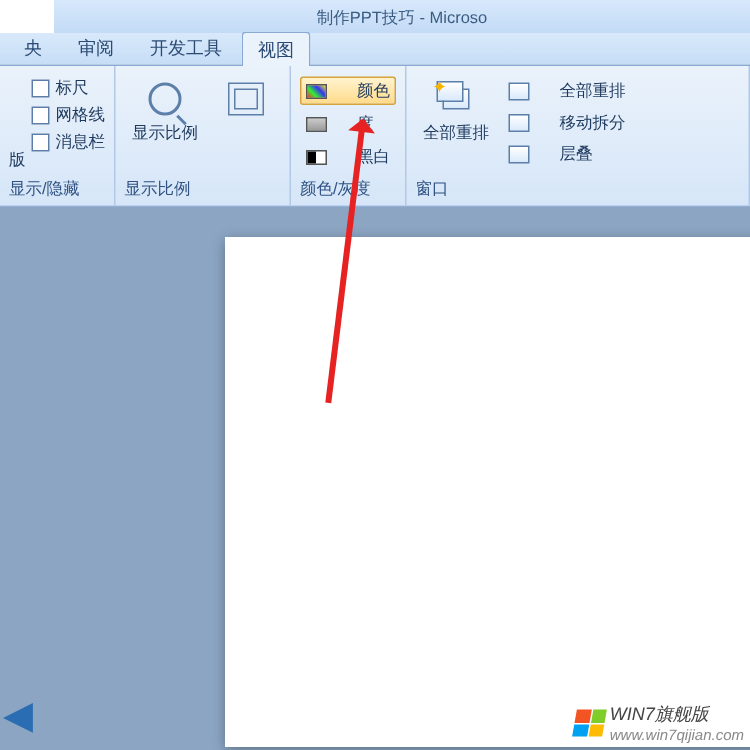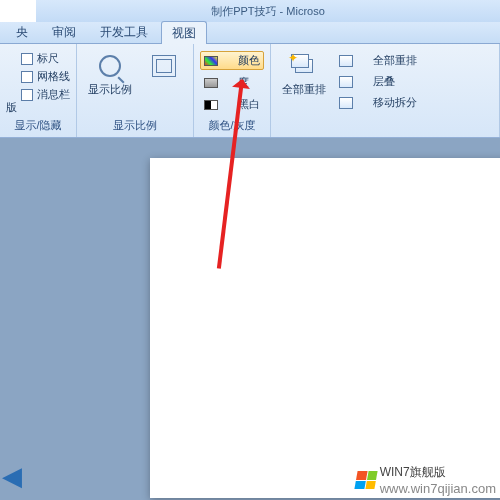--- a/index.html
+++ b/index.html
@@ -6,21 +6,21 @@
   body { width: 500px; height: 500px; background: #fff; overflow: hidden; position: relative; }
   
   .titlebar { height: 22px; background: linear-gradient(#d7e8fb, #c3dbf6); display: flex; align-items: center; justify-content: center; font-size: 11px; color: #3b5c82; margin-left: 36px; }
   
   .tabs { height: 22px; background: linear-gradient(#d9e9fb, #c6ddf6); display: flex; align-items: flex-end; padding-left: 5px; gap: 2px; border-bottom: 1px solid #8aa9d3; }
   .tab { padding: 3px 10px 2px; font-size: 12px; color: #2a4a74; cursor: pointer; border: 1px solid transparent; border-bottom: none; border-radius: 3px 3px 0 0; }
   .tab.active { background: #eaf2fb; border-color: #8aa9d3; position: relative; top: 1px; }
   
   .ribbon { height: 94px; background: linear-gradient(#eaf2fb, #d6e6f8); display: flex; border-bottom: 1px solid #94b0d7; }
   .group { border-right: 1px solid #b1c9e6; padding: 4px 6px; display: flex; flex-direction: column; justify-content: space-between; position: relative; }
-  .group-label { text-align: center; font-size: 11px; color: #2f5283; padding-top: 2px; white-space: nowrap; }
+  .group-label { font-size: 11px; color: #2f5283; padding-top: 2px; white-space: nowrap; }
   .group-items { display: flex; align-items: flex-start; gap: 4px; flex: 1; }
   
   .chklist { display: flex; flex-direction: column; gap: 3px; padding-top: 3px; }
   .chkitem { display: flex; align-items: center; gap: 4px; font-size: 11px; color: #1e3a5e; white-space: nowrap; }
   .chkbox { width: 12px; height: 12px; border: 1px solid #5b7da8; background: #fff; }
   
   .bigbtn { display: flex; flex-direction: column; align-items: center; gap: 3px; padding: 3px 4px; border: 1px solid transparent; border-radius: 3px; cursor: pointer; min-width: 46px; }
   .bigbtn-label { font-size: 11px; color: #1e3a5e; text-align: center; line-height: 1.15; white-space: nowrap; }
   
   .smallbtn { display: flex; align-items: center; gap: 20px; padding: 1px 3px; font-size: 11px; color: #1e3a5e; border: 1px solid transparent; border-radius: 2px; cursor: pointer; white-space: nowrap; }
@@ -44,21 +44,21 @@
   .smicon { width: 14px; height: 12px; border: 1px solid #5c7faa; background: linear-gradient(#fff,#d9e9fb); display: inline-block; }
   
   .workspace { position: absolute; top: 138px; left: 0; right: 0; bottom: 0; background: #8ba5c3; }
   .slide { position: absolute; left: 150px; top: 20px; width: 380px; height: 340px; background: #fff; box-shadow: 0 2px 8px rgba(0,0,0,0.3); }
   
   .arrow { position: absolute; top: 80px; left: 240px; width: 4px; height: 190px; background: #e62222; transform: rotate(7deg); transform-origin: top center; pointer-events: none; z-index: 10; }
   .arrow::before { content: ""; position: absolute; top: -10px; left: -7px; border: 9px solid transparent; border-bottom-color: #e62222; }
   
   .nav-arrow { position: absolute; left: 2px; bottom: 8px; color: #2a6db3; font-size: 26px; }
   
-  .watermark { position: absolute; right: 4px; bottom: 4px; display: flex; align-items: center; gap: 4px; font-size: 12px; color: #444; }
+  .watermark { position: absolute; right: 4px; bottom: 4px; display: flex; align-items: center; gap: 4px; font-size: 12px; color: #444; font-style: italic; }
   .winlogo { width: 20px; height: 18px; display: grid; grid-template-columns: 1fr 1fr; grid-template-rows: 1fr 1fr; gap: 1px; transform: skewX(-10deg); }
   .winlogo span:nth-child(1){background:#f35424;} .winlogo span:nth-child(2){background:#80cc28;} .winlogo span:nth-child(3){background:#00a1f1;} .winlogo span:nth-child(4){background:#ffbb00;}
 </style>
 </head>
 <body>
 
 <div class="titlebar">
   <span>制作PPT技巧 - Microso</span>
 </div>
 
@@ -139,28 +139,29 @@
         </div>
         <div class="bigbtn-label">全部重排</div>
       </div>
       <div style="display:flex;flex-direction:column;gap:2px;padding-top:3px">
         <div class="smallbtn">
             <span class="smicon"></span>
             <span>全部重排</span>
           </div>
         <div class="smallbtn">
             <span class="smicon"></span>
-            <span>层叠</span>
+            <span>移动拆分</span>
           </div>
         <div class="smallbtn">
             <span class="smicon"></span>
-            <span>移动拆分</span>
+            <span>层叠</span>
           </div>
       </div>
     </div>
+    <div class="group-label">窗口</div>
   </div>
 
 </div>
 
 <div class="workspace">
   <div class="slide"></div>
 </div>
 
 <div class="arrow"></div>
 
@@ -168,15 +169,15 @@
 
 <div class="watermark">
   <div class="winlogo">
       <span></span>
       <span></span>
       <span></span>
       <span></span>
     </div>
   <div>
     <div>WIN7旗舰版</div>
-    <div style="font-size:13px;color:#888">www.win7qijian.com</div>
+    <div style="font-size:10px;color:#888">www.win7qijian.com</div>
   </div>
 </div>
 
 </body></html>

